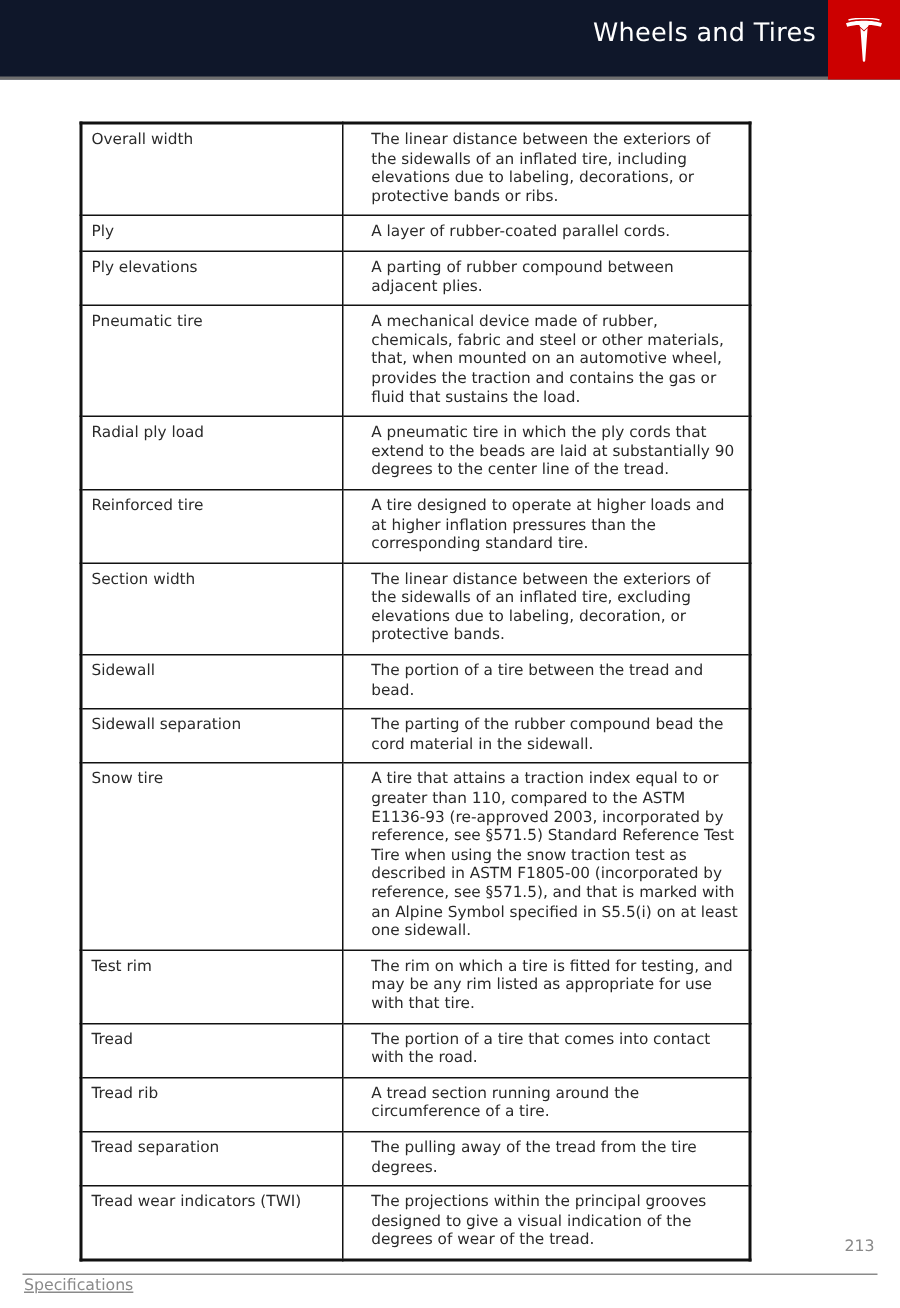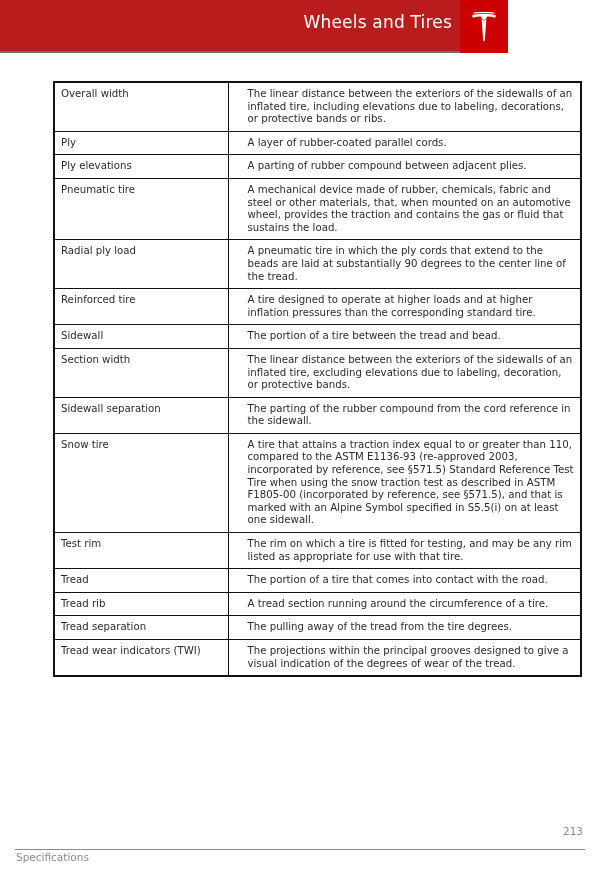--- a/index.html
+++ b/index.html
@@ -1,56 +1,56 @@
 <!DOCTYPE html>
 <html><head>
   <meta charset="utf-8">
   <style>
     * { box-sizing: border-box; margin: 0; padding: 0; }
     html, body { width: 600px; height: 872px; background: #ffffff; overflow: hidden; }
     body { position: relative; font-family: "DejaVu Sans", "Liberation Sans", sans-serif; color: #2a2a2a; }
 
     .header {
-      position: absolute; left: 0; top: 0; width: 508px; height: 53px;
-      background: #b91c1c;
+      position: absolute; left: 0; top: 0; width: 600px; height: 53px;
+      background: #0f172a;
       border-bottom: 2px solid #6e6e6e;
     }
     .header-title {
       position: absolute; right: 56px; top: 12px;
       color: #ffffff; font-size: 17px; font-family: "DejaVu Sans", sans-serif;
       letter-spacing: 0.2px;
     }
     .logo-block {
       position: absolute; right: 0; top: 0; width: 48px; height: 53px;
       background: #cc0000;
       display: flex; align-items: center; justify-content: center;
     }
 
     .spec-table {
-      position: absolute; left: 53px; top: 81px; width: 529px;
+      position: absolute; left: 53px; top: 81px; width: 448px;
       border-collapse: collapse;
       border: 2px solid #111;
       font-size: 10.2px; line-height: 12.6px;
       color: #2a2a2a;
     }
     .spec-table td {
       border: 1px solid #111;
       vertical-align: top;
       padding: 5px 5px 5px 5px;
     }
     .spec-table td.term { width: 174px; padding-left: 6px; }
     .spec-table td.def { padding-left: 19px; padding-right: 6px; }
 
     .footer-line {
       position: absolute; left: 15px; top: 849px; width: 570px; height: 1px;
       background: #8a8a8a;
     }
     .footer-left {
       position: absolute; left: 16px; top: 851px;
-      font-size: 10.5px; color: #8a8a8a;
+      font-size: 10.5px; color: #8a8a8a; text-decoration: underline;
     }
     .footer-right {
       position: absolute; right: 17px; top: 825px;
       font-size: 10.5px; color: #8a8a8a;
     }
   </style>
 </head>
 <body>
 
 <div class="header">
@@ -84,30 +84,30 @@
     </tr>
     <tr>
       <td class="term">Radial ply load</td>
       <td class="def">A pneumatic tire in which the ply cords that extend to the beads are laid at substantially 90 degrees to the center line of the tread.</td>
     </tr>
     <tr>
       <td class="term">Reinforced tire</td>
       <td class="def">A tire designed to operate at higher loads and at higher inflation pressures than the corresponding standard tire.</td>
     </tr>
     <tr>
+      <td class="term">Section width</td>
+      <td class="def">The linear distance between the exteriors of the sidewalls of an inflated tire, excluding elevations due to labeling, decoration, or protective bands.</td>
+    </tr>
+    <tr>
       <td class="term">Sidewall</td>
       <td class="def">The portion of a tire between the tread and bead.</td>
     </tr>
     <tr>
-      <td class="term">Section width</td>
-      <td class="def">The linear distance between the exteriors of the sidewalls of an inflated tire, excluding elevations due to labeling, decoration, or protective bands.</td>
-    </tr>
-    <tr>
       <td class="term">Sidewall separation</td>
-      <td class="def">The parting of the rubber compound from the cord reference in the sidewall.</td>
+      <td class="def">The parting of the rubber compound bead the cord material in the sidewall.</td>
     </tr>
     <tr>
       <td class="term">Snow tire</td>
       <td class="def">A tire that attains a traction index equal to or greater than 110, compared to the ASTM E1136-93 (re-approved 2003, incorporated by reference, see §571.5) Standard Reference Test Tire when using the snow traction test as described in ASTM F1805-00 (incorporated by reference, see §571.5), and that is marked with an Alpine Symbol specified in S5.5(i) on at least one sidewall.</td>
     </tr>
     <tr>
       <td class="term">Test rim</td>
       <td class="def">The rim on which a tire is fitted for testing, and may be any rim listed as appropriate for use with that tire.</td>
     </tr>
     <tr>

